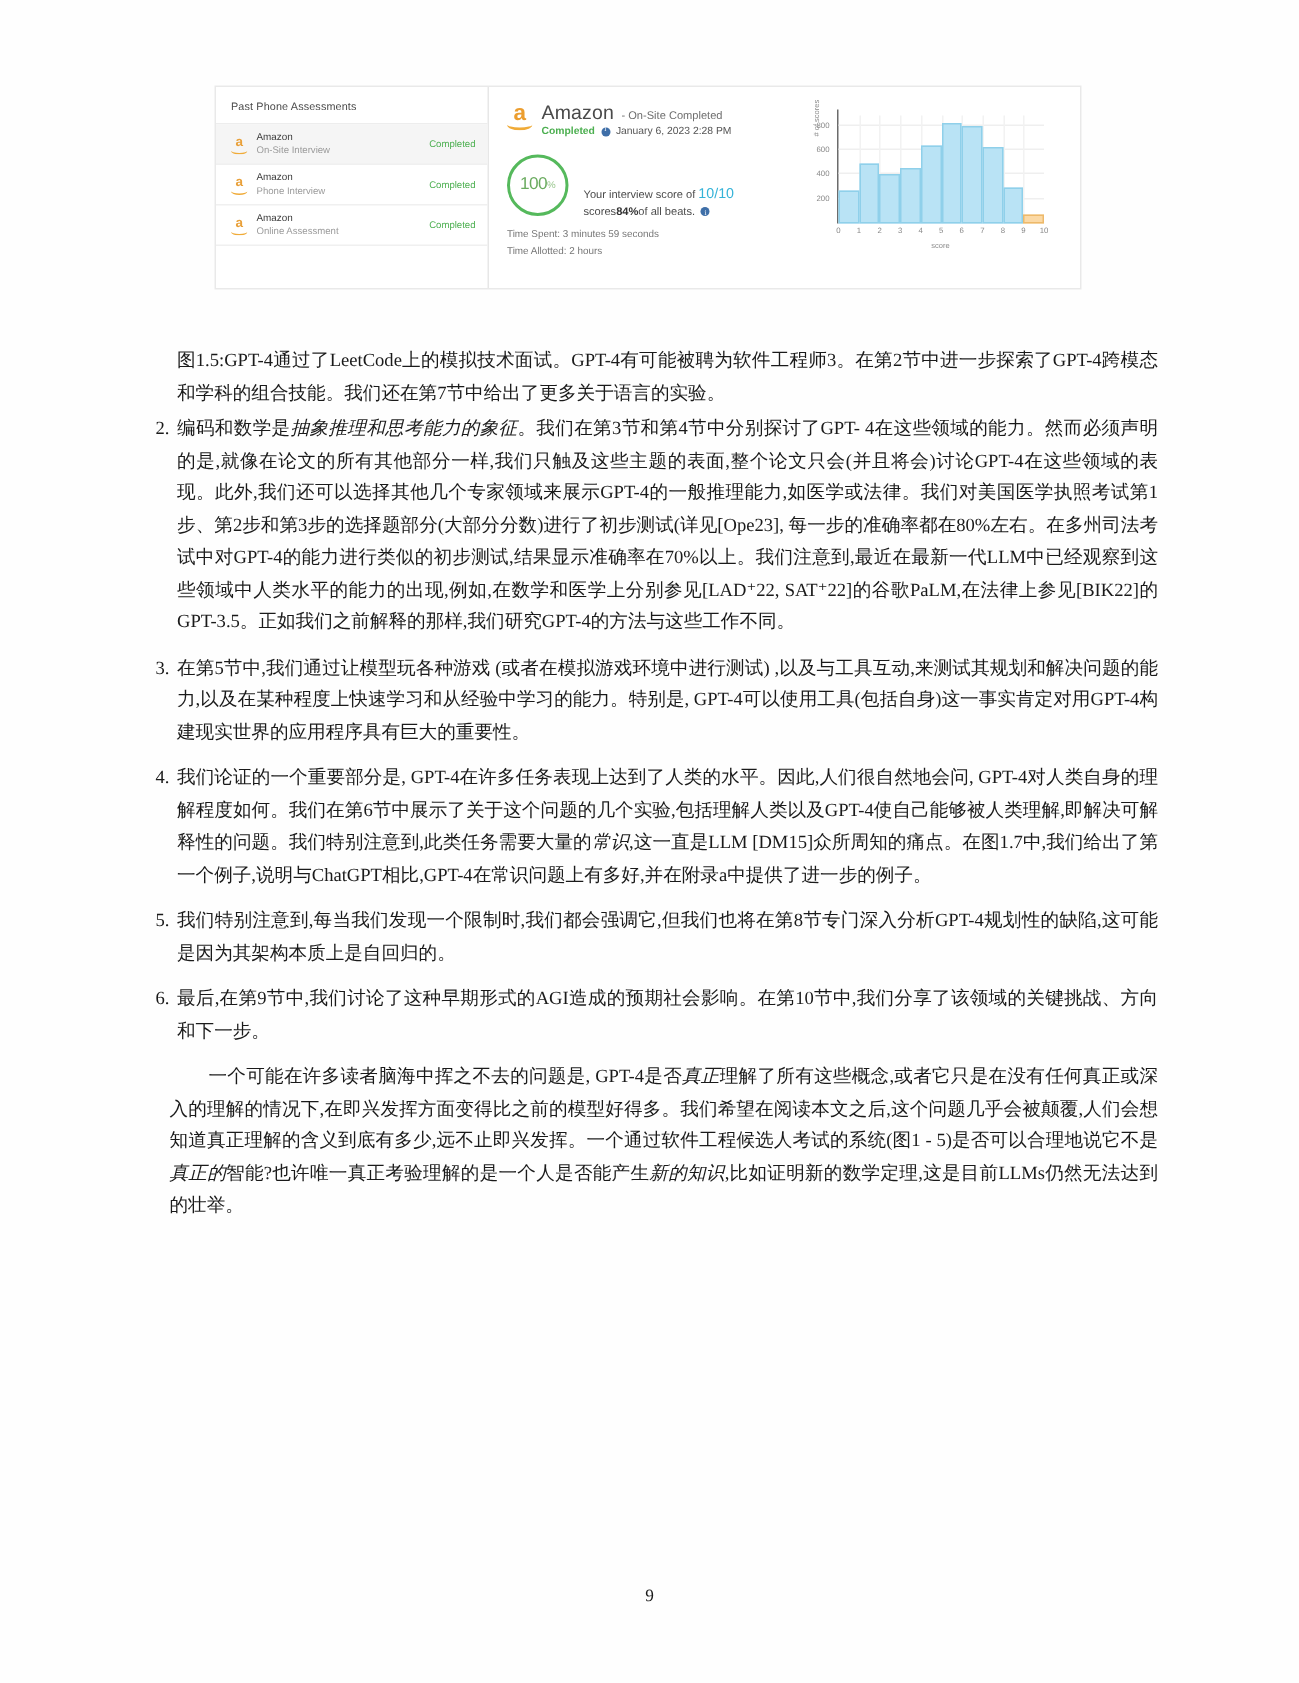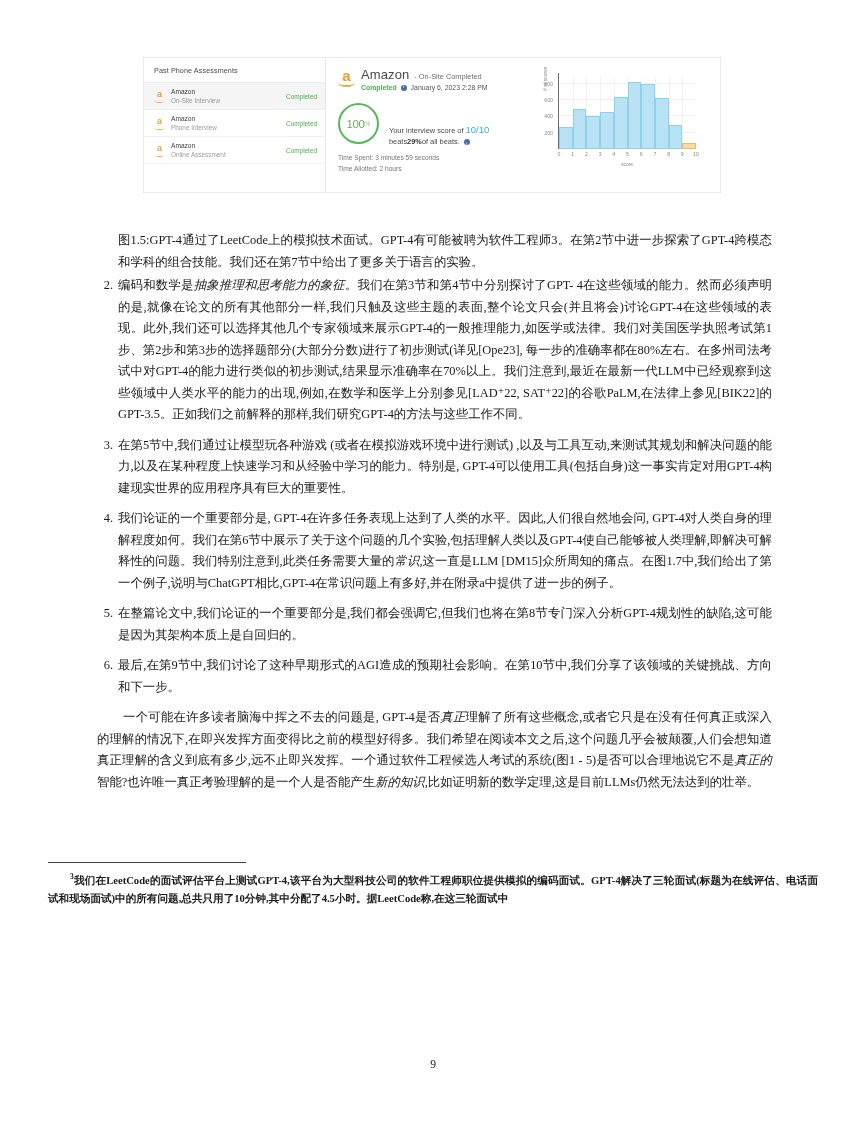--- a/index.html
+++ b/index.html
@@ -262,21 +262,21 @@
     top: 0;
     width: 17px;
     text-align: right;
     font-size: 12.4px;
   }
   .closing-para {
     font-size: 12.4px;
     line-height: 21.5px;
     text-align: justify;
     text-indent: 26px;
-    margin: 8px 0 0 1px;
+    margin: 8px 0 0 17px;
   }
   i, .it { font-style: italic; }
 
   
   .footnote {
     position: absolute;
     left: 48px;
     top: 862px;
     width: 770px;
   }
@@ -375,22 +375,22 @@
         <div class="score-block">
           <div class="ring">
             <span class="ring-txt">100</span>
               <span class="ring-pct">%</span>
           </div>
           <div class="score-text">
             <div class="score-l1">
               <span>Your interview score of </span><span class="score-big">10/10</span>
             </div>
             <div class="score-l2">
-              <span>beats </span>
-                <b>29%</b>
+              <span>scores </span>
+                <b>84%</b>
                 <span> of all beats.</span>
                 <span class="info-dot"></span>
             </div>
           </div>
         </div>
 
         <div class="time-line">Time Spent: 3 minutes 59 seconds</div>
         <div class="time-line">Time Allotted: 2 hours</div>
       </div>
 
@@ -447,25 +447,21 @@
       </div>
     </div>
   </div>
 
   <div class="content">
     <p class="caption-para">图1.5:GPT-4通过了LeetCode上的模拟技术面试。GPT-4有可能被聘为软件工程师3。在第2节中进一步探索了GPT-4跨模态和学科的组合技能。我们还在第7节中给出了更多关于语言的实验。</p>
     <ol class="main-list" id="main-list">
         <li><span class="num">2.</span><span>编码和数学是</span><span class="it">抽象推理和思考能力的象征</span><span>。我们在第3节和第4节中分别探讨了GPT- 4在这些领域的能力。然而必须声明的是,就像在论文的所有其他部分一样,我们只触及这些主题的表面,整个论文只会(并且将会)讨论GPT-4在这些领域的表现。此外,我们还可以选择其他几个专家领域来展示GPT-4的一般推理能力,如医学或法律。我们对美国医学执照考试第1步、第2步和第3步的选择题部分(大部分分数)进行了初步测试(详见[Ope23], 每一步的准确率都在80%左右。在多州司法考试中对GPT-4的能力进行类似的初步测试,结果显示准确率在70%以上。我们注意到,最近在最新一代LLM中已经观察到这些领域中人类水平的能力的出现,例如,在数学和医学上分别参见[LAD⁺22, SAT⁺22]的谷歌PaLM,在法律上参见[BIK22]的GPT-3.5。正如我们之前解释的那样,我们研究GPT-4的方法与这些工作不同。</span></li>
         <li><span class="num">3.</span><span>在第5节中,我们通过让模型玩各种游戏 (或者在模拟游戏环境中进行测试) ,以及与工具互动,来测试其规划和解决问题的能力,以及在某种程度上快速学习和从经验中学习的能力。特别是, GPT-4可以使用工具(包括自身)这一事实肯定对用GPT-4构建现实世界的应用程序具有巨大的重要性。</span></li>
         <li><span class="num">4.</span><span>我们论证的一个重要部分是, GPT-4在许多任务表现上达到了人类的水平。因此,人们很自然地会问, GPT-4对人类自身的理解程度如何。我们在第6节中展示了关于这个问题的几个实验,包括理解人类以及GPT-4使自己能够被人类理解,即解决可解释性的问题。我们特别注意到,此类任务需要大量的</span><span class="it">常识</span><span>,这一直是LLM [DM15]众所周知的痛点。在图1.7中,我们给出了第一个例子,说明与ChatGPT相比,GPT-4在常识问题上有多好,并在附录a中提供了进一步的例子。</span></li>
-        <li><span class="num">5.</span><span>在整篇论文中,我们论证的一个重要部分是,我们都会强调它,但我们也将在第8节专门深入分析GPT-4规划性的缺陷,这可能是因为其架构本质上是自回归的。</span></li>
+        <li><span class="num">5.</span><span>我们特别注意到,每当我们发现一个限制时,我们都会强调它,但我们也将在第8节专门深入分析GPT-4规划性的缺陷,这可能是因为其架构本质上是自回归的。</span></li>
         <li><span class="num">6.</span><span>最后,在第9节中,我们讨论了这种早期形式的AGI造成的预期社会影响。在第10节中,我们分享了该领域的关键挑战、方向和下一步。</span></li>
       </ol>
     <p class="closing-para" id="closing-para"><span>一个可能在许多读者脑海中挥之不去的问题是, GPT-4是否</span><span class="it">真正</span><span>理解了所有这些概念,或者它只是在没有任何真正或深入的理解的情况下,在即兴发挥方面变得比之前的模型好得多。我们希望在阅读本文之后,这个问题几乎会被颠覆,人们会想知道真正理解的含义到底有多少,远不止即兴发挥。一个通过软件工程候选人考试的系统(图1 - 5)是否可以合理地说它不是</span><span class="it">真正的</span><span>智能?也许唯一真正考验理解的是一个人是否能产生</span><span class="it">新的知识</span><span>,比如证明新的数学定理,这是目前LLMs仍然无法达到的壮举。</span></p>
   </div>
 
-  <div class="footnote">
-    <div class="fn-rule"></div>
-    <div class="fn-text"><span class="fn-sup">3</span><span>我们在LeetCode的面试评估平台上测试GPT-4,该平台为大型科技公司的软件工程师职位提供模拟的编码面试。GPT-4解决了三轮面试(标题为在线评估、电话面试和现场面试)中的所有问题,总共只用了10分钟,其中分配了4.5小时。据LeetCode称,在这三轮面试中</span></div>
-  </div>
 
   <div class="page-num">9</div>
 </div>
 
 </body></html>

